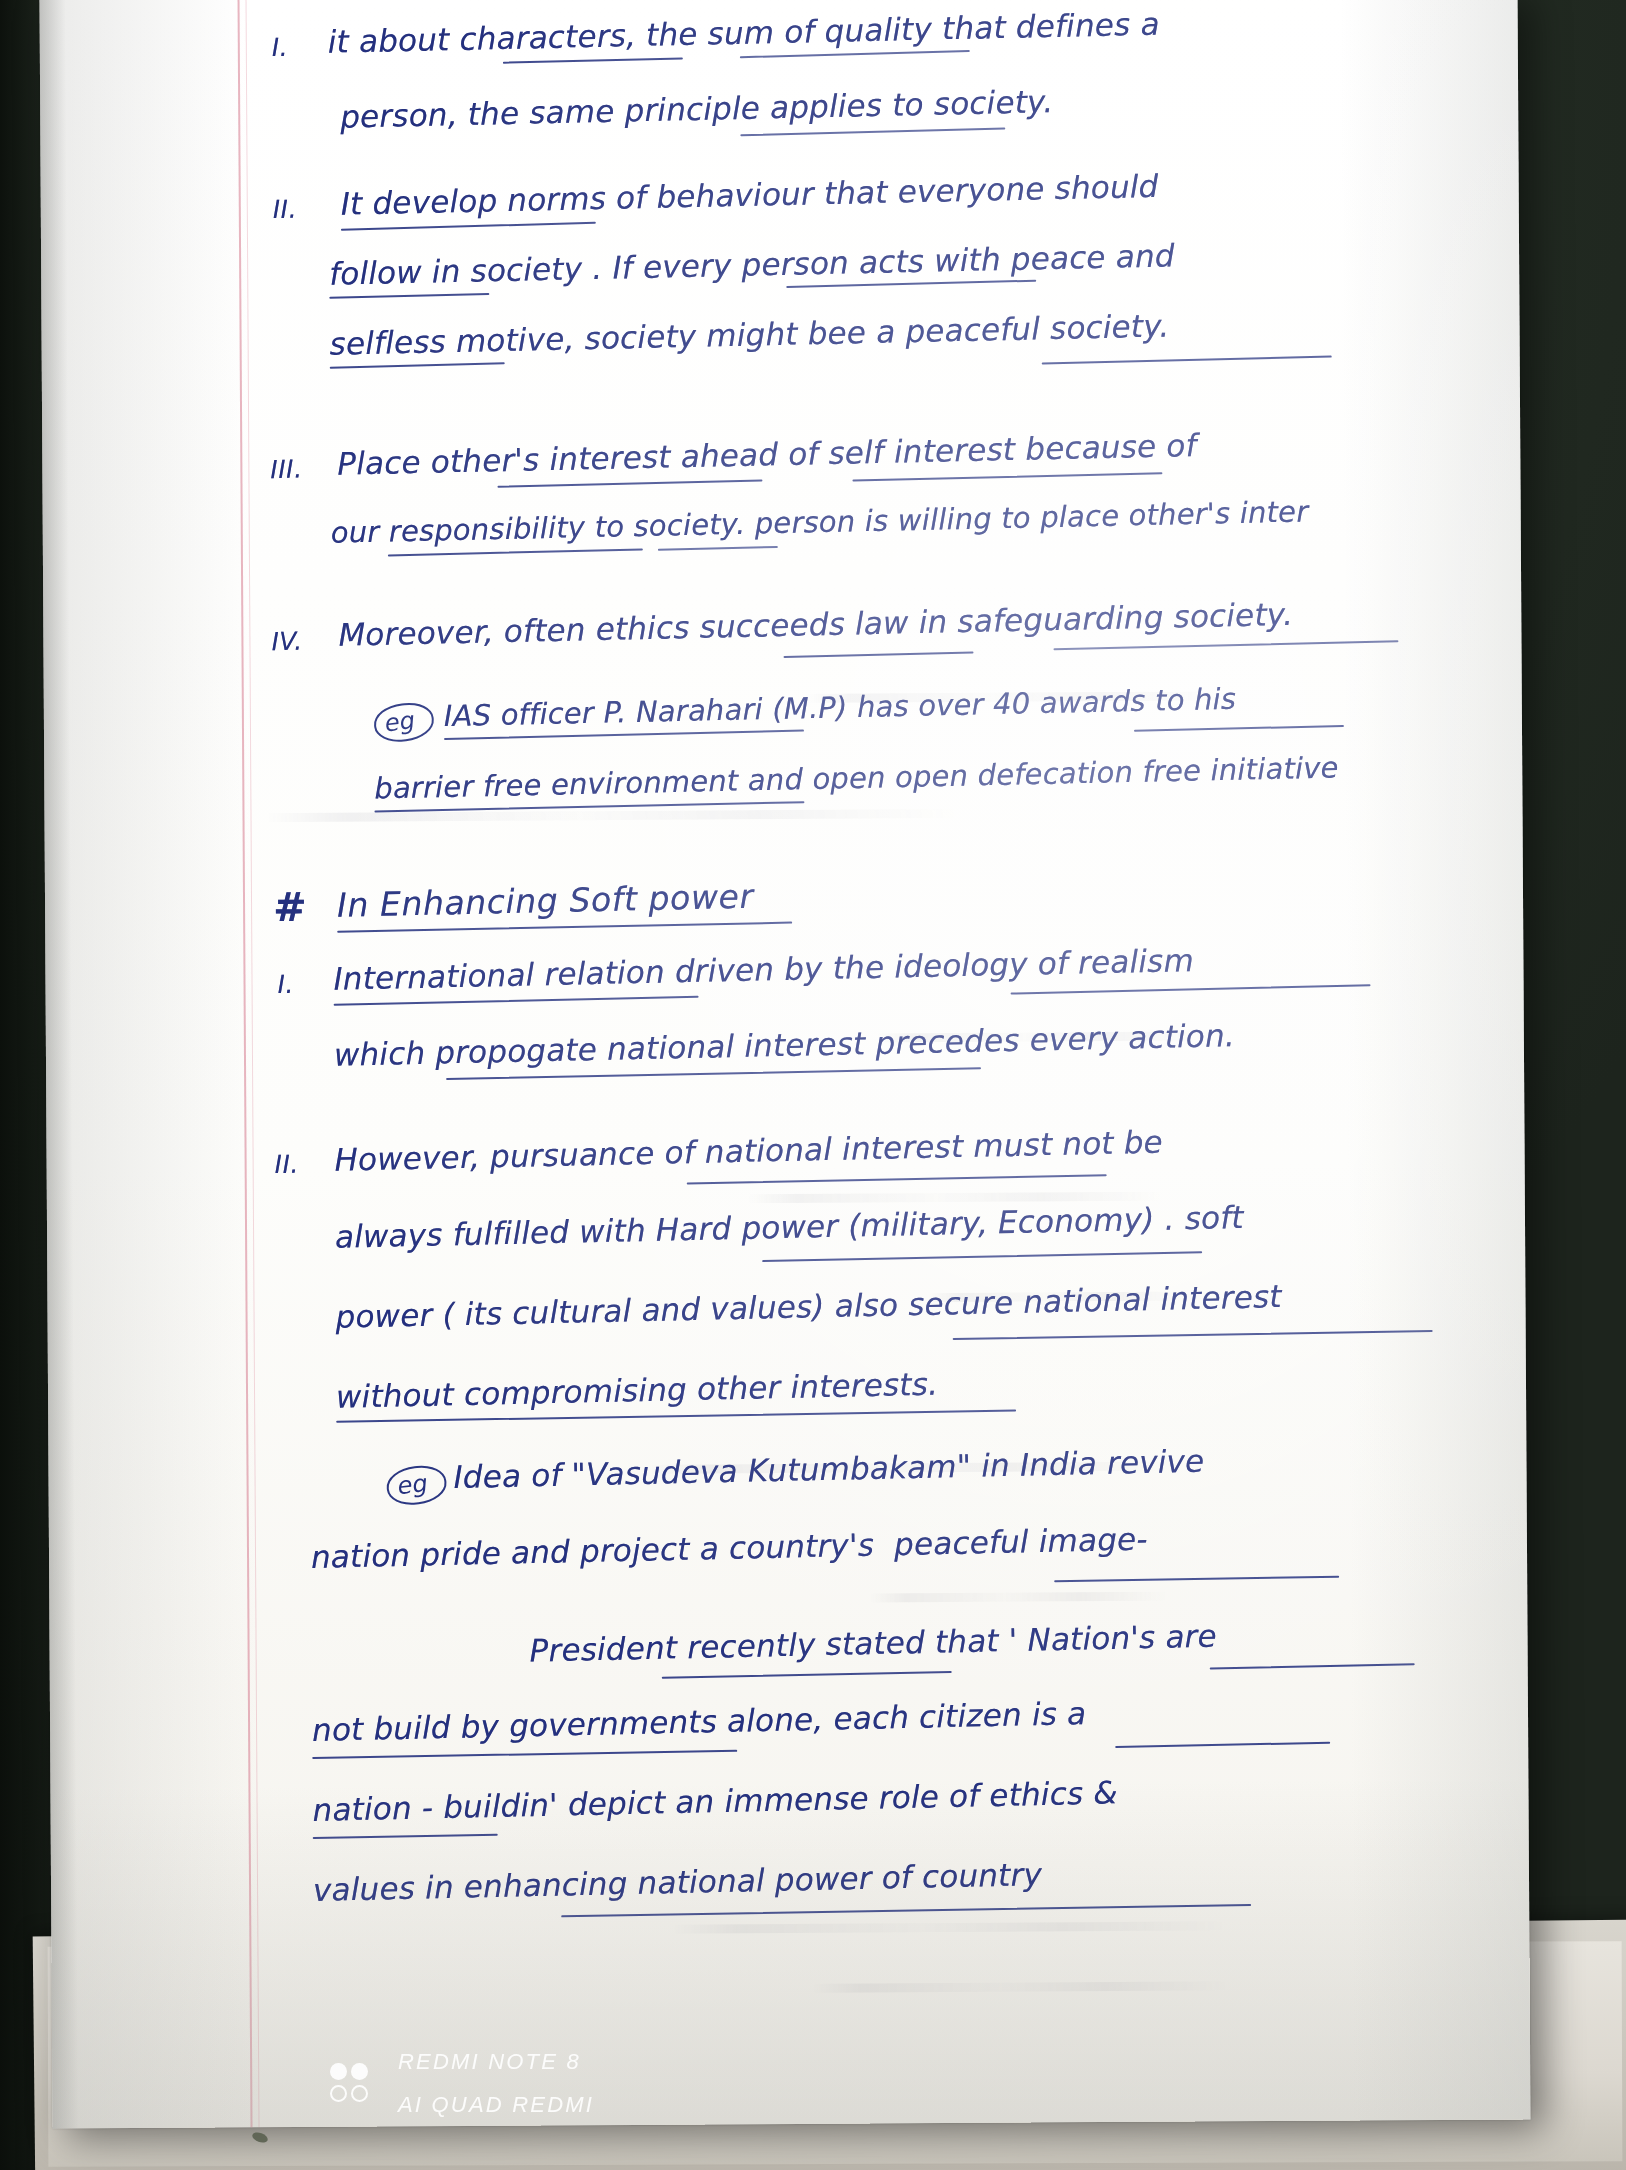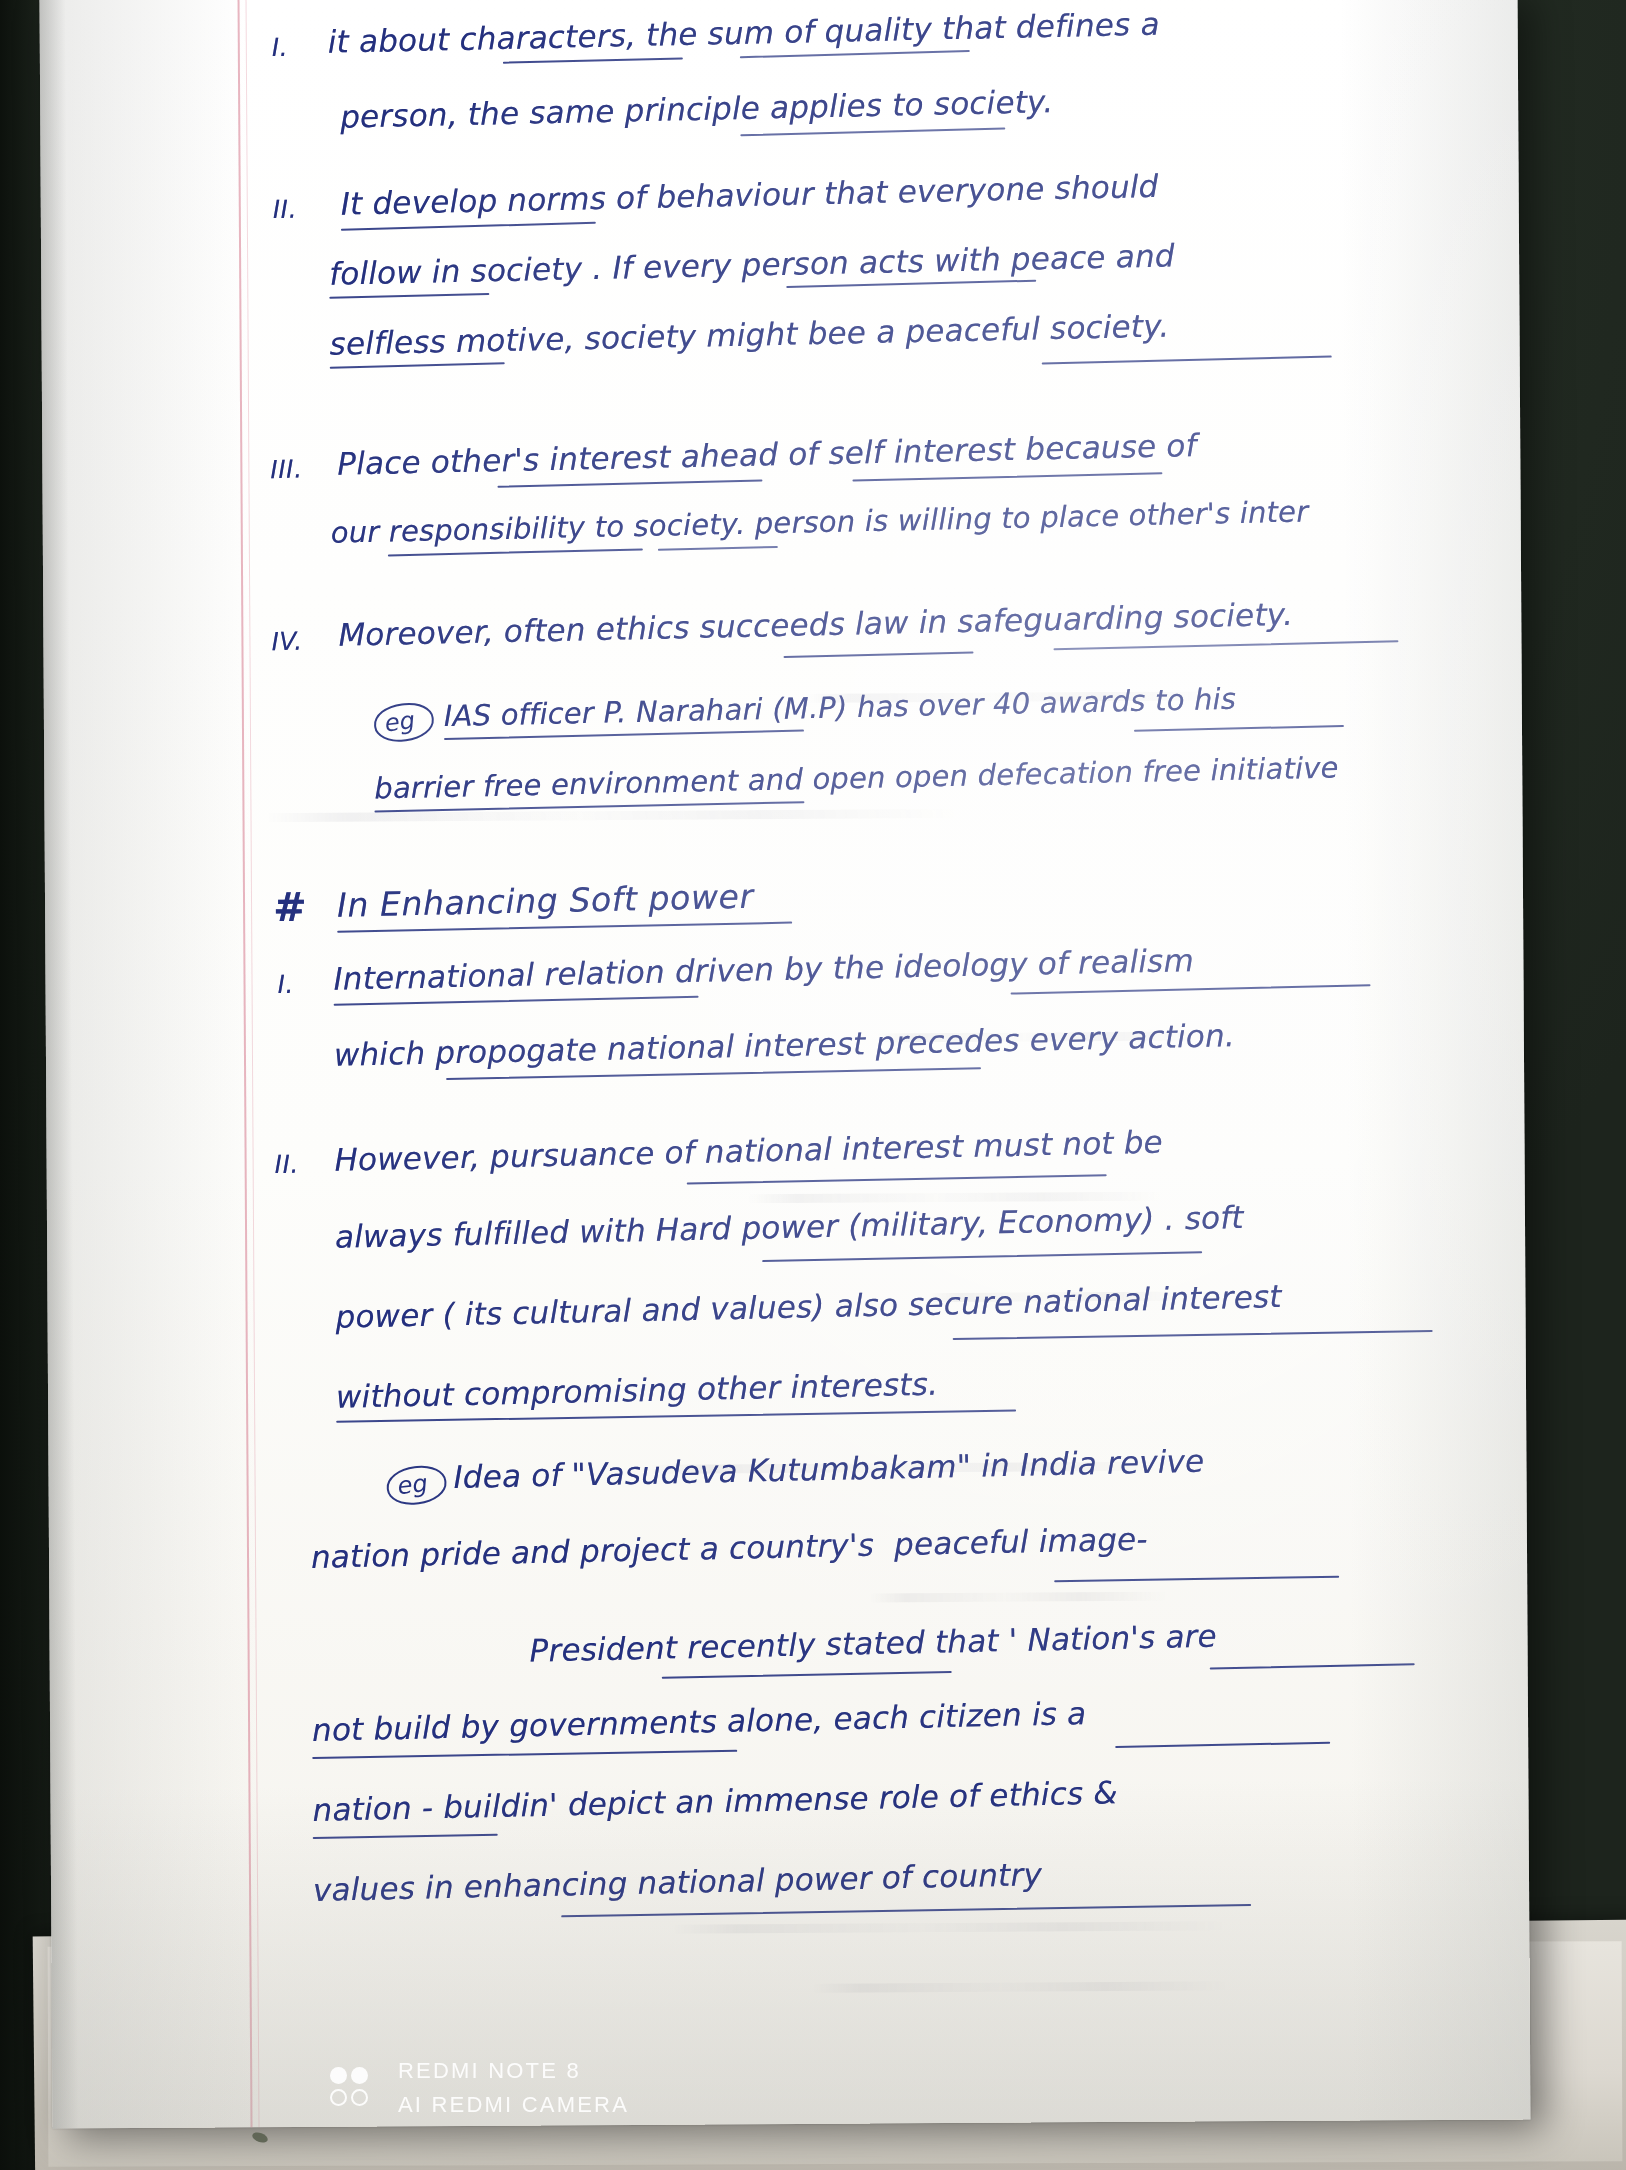--- a/index.html
+++ b/index.html
@@ -188,21 +188,21 @@
     height: 46px;
   }
   #wm-logo .c1, #wm-logo .c2, #wm-logo .c3, #wm-logo .c4 {
     position: absolute;
     border-radius: 50%;
   }
   #wm-logo .c1 { left: 0;  top: 2px;  width: 17px; height: 17px; background: #ffffff; }
   #wm-logo .c2 { left: 21px; top: 2px; width: 17px; height: 17px; background: #ffffff; }
   #wm-logo .c3 { left: 0;  top: 24px; width: 17px; height: 17px; border: 2px solid #ffffff; box-sizing: border-box; }
   #wm-logo .c4 { left: 21px; top: 24px; width: 17px; height: 17px; border: 2px solid #ffffff; box-sizing: border-box; }
-  #wm-text { display: flex; flex-direction: column; gap: 8px; }
+  #wm-text { display: flex; flex-direction: column; gap: 17px; font-style: italic; }
   #wm-text div {
     color: #ffffff;
     font-family: "Liberation Sans", sans-serif;
     font-size: 22px;
     letter-spacing: 2.2px;
   }
 
   
   #speck {
     position: absolute;
@@ -336,16 +336,16 @@
 
 <div id="watermark">
   <div id="wm-logo">
     <div class="c1"></div>
       <div class="c2"></div>
       <div class="c3"></div>
       <div class="c4"></div>
   </div>
   <div id="wm-text">
     <div>REDMI NOTE 8</div>
-    <div>AI REDMI CAMERA</div>
+    <div>AI QUAD REDMI</div>
   </div>
 </div>
 <div id="speck"></div>
 
 </body></html>

